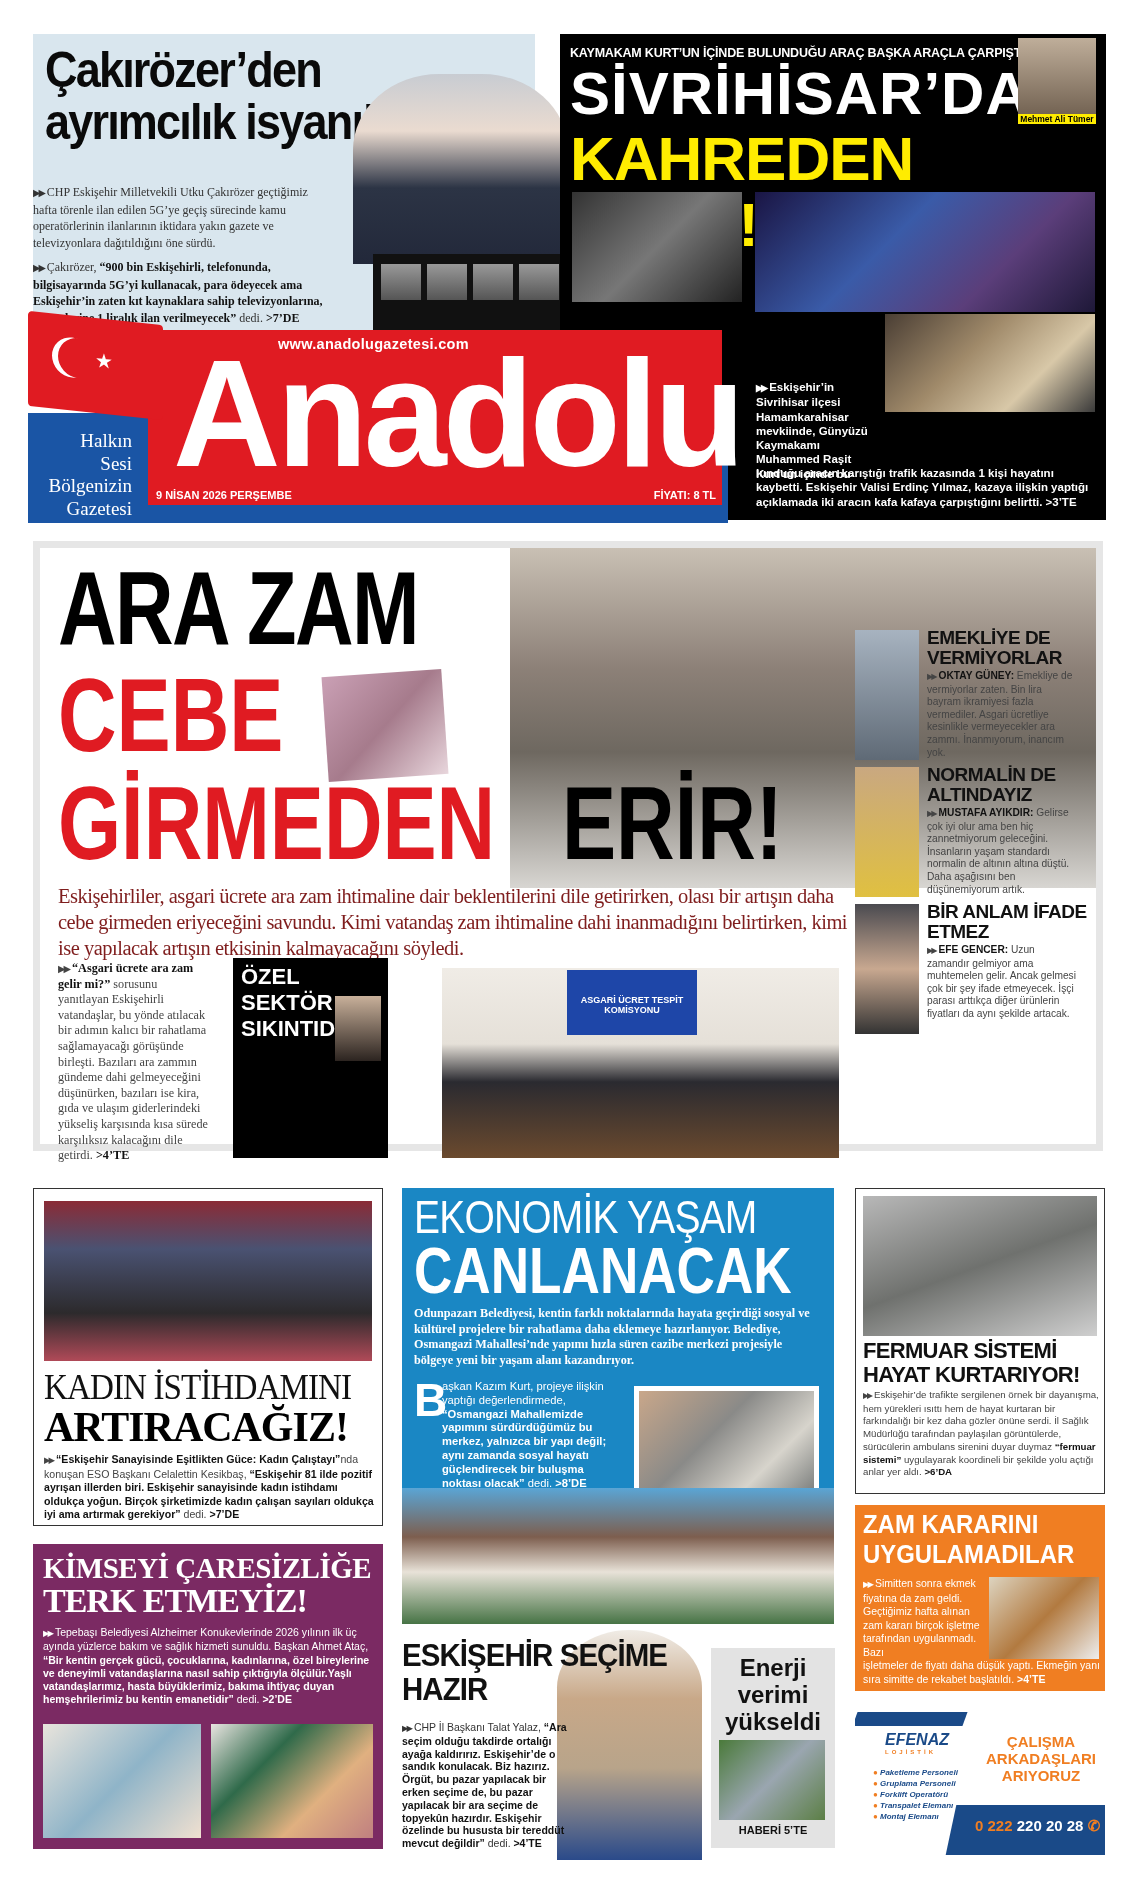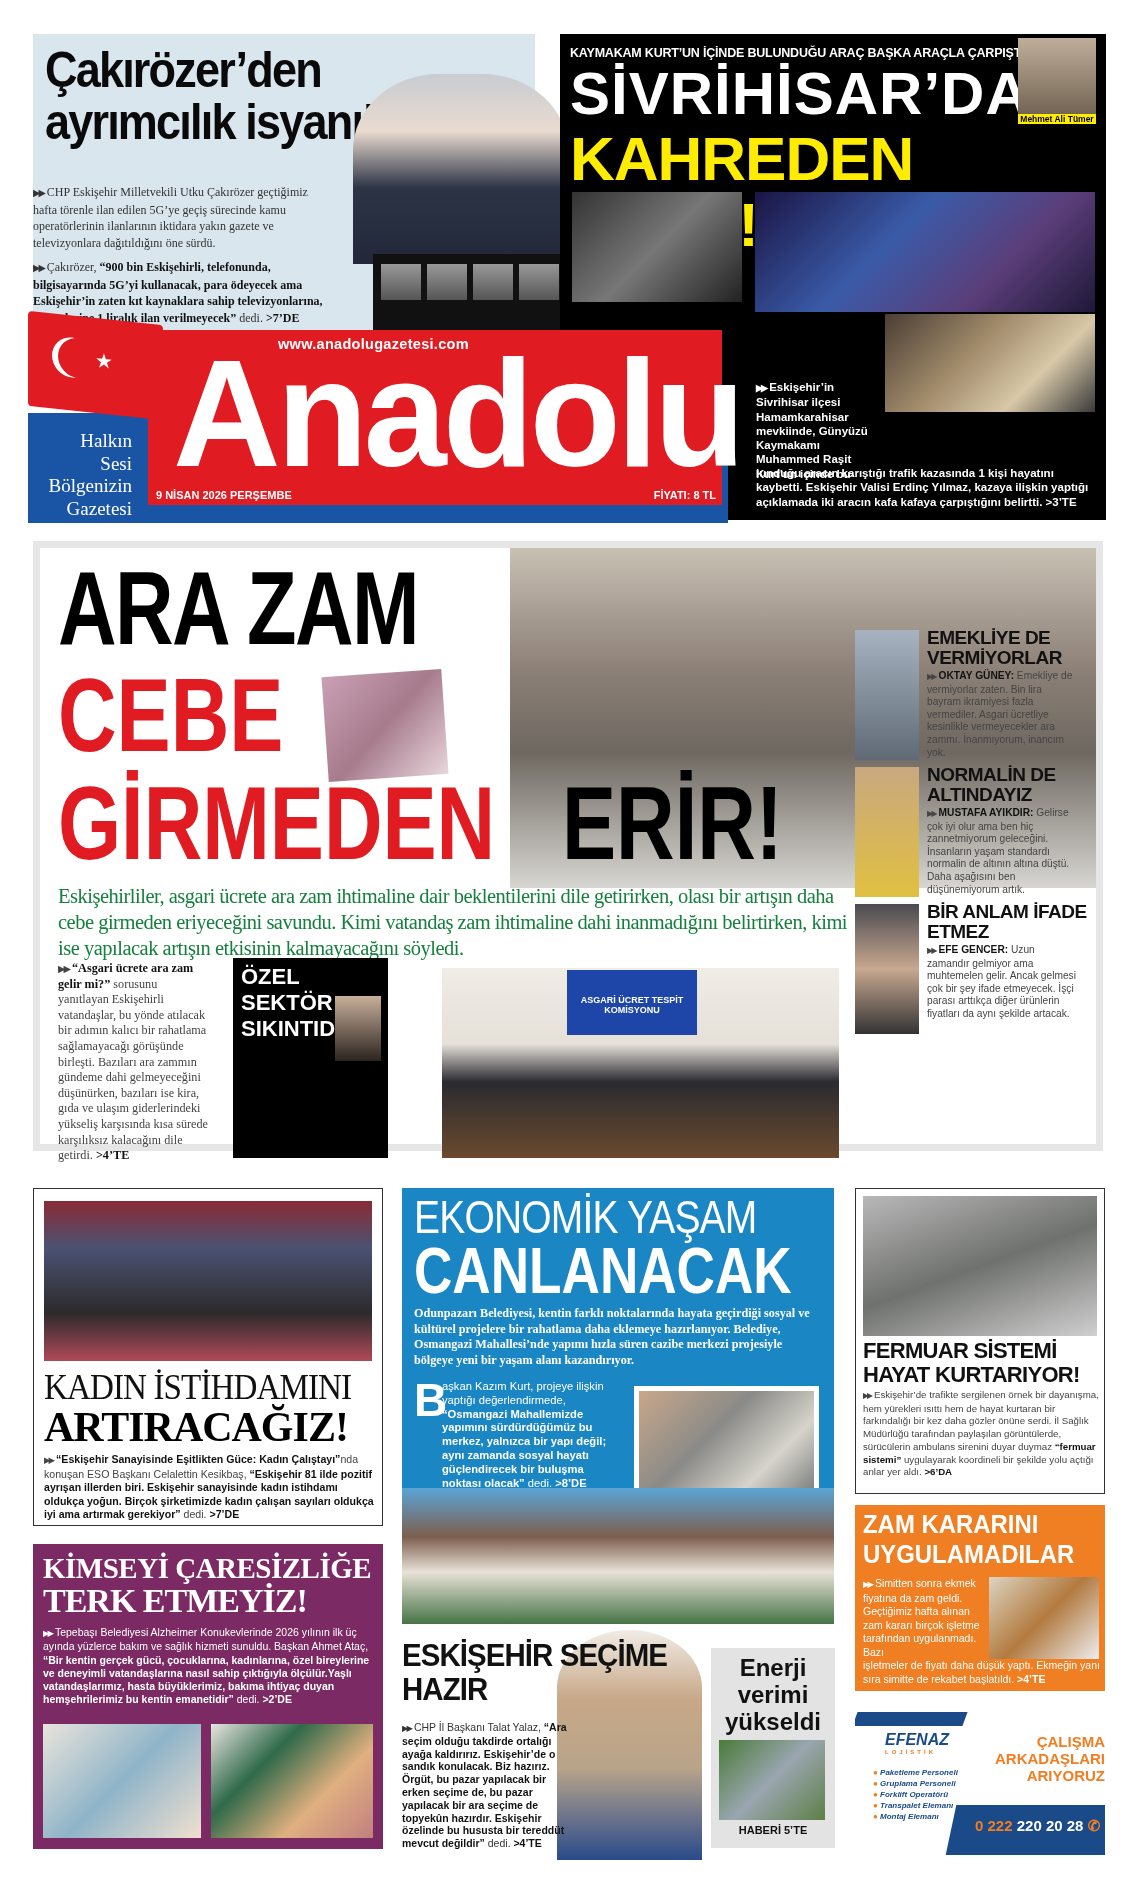--- a/index.html
+++ b/index.html
@@ -50,21 +50,21 @@
 
 
 #main{left:33px;top:541px;width:1070px;height:610px;background:#e6e6e6}
 #main .inner{position:absolute;left:7px;top:7px;width:1056px;height:596px;background:#fff}
 #main .crowd{position:absolute;left:470px;top:0;width:586px;height:340px;background:linear-gradient(180deg,#c9c0b4 0%,#8d8178 35%,#6e6860 60%,#d8d6d2 100%)}
 #main .ara{position:absolute;left:18px;top:5px;font-size:104px;font-weight:900;line-height:110px;letter-spacing:-2px;transform:scaleX(.78);transform-origin:left;color:#000}
 #main .cebe{position:absolute;left:18px;top:112px;font-size:104px;font-weight:900;line-height:110px;color:#e01b22;transform:scaleX(.78);transform-origin:left}
 #main .money{position:absolute;left:285px;top:125px;width:120px;height:105px;background:linear-gradient(135deg,#caa0b5,#a67b8c,#e8d6dc);transform:rotate(-4deg)}
 #main .girmeden{position:absolute;left:18px;top:220px;font-size:104px;font-weight:900;line-height:110px;color:#e01b22;transform:scaleX(.78);transform-origin:left}
 #main .erir{position:absolute;left:522px;top:220px;font-size:104px;font-weight:900;line-height:110px;color:#000;transform:scaleX(.78);transform-origin:left}
-#main .lead{position:absolute;left:18px;top:335px;width:790px;font-family:"Liberation Serif",serif;font-size:20.5px;line-height:26px;letter-spacing:-.5px;color:#15803d}
+#main .lead{position:absolute;left:18px;top:335px;width:790px;font-family:"Liberation Serif",serif;font-size:20.5px;line-height:26px;letter-spacing:-.5px;color:#7f1d1d}
 #main .side{position:absolute;left:18px;top:413px;width:152px;font-family:"Liberation Serif",serif;font-size:12.2px;line-height:15.6px;color:#444}
 #main .side b{color:#111}
 #main .ozel{position:absolute;left:193px;top:410px;width:155px;height:200px;background:#000;color:#fff}
 #main .ozel h3{position:absolute;left:8px;top:6px;font-size:22px;line-height:26px;font-weight:900}
 #main .ozel .ph{position:absolute;left:102px;top:38px;width:46px;height:65px;background:linear-gradient(#c8b09a,#2c2420)}
 #main .ozel .t{position:absolute;left:8px;top:60px;font-size:11px;line-height:14px;font-weight:bold;width:140px}
 #main .meeting{position:absolute;left:402px;top:420px;width:397px;height:190px;background:linear-gradient(180deg,#f0ece6 0%,#e5e0d8 40%,#2a2a30 60%,#6b4a2e 100%)}
 #main .meeting .scr{position:absolute;left:125px;top:2px;width:130px;height:65px;background:#1e46a8;color:#fff;text-align:center;font-size:9px;font-weight:bold;padding-top:25px}
 #main .quotes{position:absolute;left:815px;top:80px;width:235px}
 .q{position:relative;height:137px;margin-bottom:0}
@@ -104,21 +104,21 @@
 #zam .h{position:absolute;left:8px;top:4px;color:#fff;font-size:26px;line-height:30px;font-weight:900;transform:scaleX(.92);transform-origin:left}
 #zam .ph{position:absolute;left:134px;top:72px;width:110px;height:82px;background:linear-gradient(135deg,#ddd4c0,#b27a40,#eee)}
 #zam .t{position:absolute;left:8px;top:72px;width:120px;color:#fff;font-size:10.5px;line-height:13.6px}
 #zam .t2{position:absolute;left:8px;top:154px;width:240px;color:#fff;font-size:10.5px;line-height:13.6px}
 
 
 #ad{left:855px;top:1707px;width:250px;height:150px;background:#fff;overflow:hidden}
 #ad .band{position:absolute;left:0;top:5px;width:110px;height:14px;background:#1a4a88;transform:skewX(-20deg)}
 #ad .logo{position:absolute;left:30px;top:24px;color:#1a4a88;font-weight:900;font-size:16px;font-style:italic}
 #ad .logo small{display:block;font-size:6px;letter-spacing:3px;color:#f07e22;font-style:normal}
-#ad .hd{position:absolute;left:122px;top:26px;color:#f07e22;font-weight:900;font-size:15px;line-height:17px;text-align:right;width:128px}
+#ad .hd{position:absolute;left:122px;top:26px;color:#f07e22;font-weight:900;font-size:15px;line-height:17px;text-align:center;width:128px}
 #ad ul{position:absolute;left:18px;top:60px;list-style:none;font-size:8px;line-height:11px;font-weight:bold;font-style:italic;color:#1a4a88}
 #ad ul li:before{content:"● ";color:#f07e22}
 #ad .bottom{position:absolute;left:96px;top:98px;width:160px;height:50px;background:#1a4a88;transform:skewX(-12deg)}
 #ad .phone{position:absolute;left:120px;top:110px;color:#fff;font-weight:900;font-size:15px}
 #ad .phone span{color:#f07e22}
 
 
 #kim{left:33px;top:1544px;width:350px;height:305px;background:#7b2a63}
 #kim .h1{position:absolute;left:10px;top:8px;color:#fff;font-family:"Liberation Serif",serif;font-size:29px;line-height:32px;font-weight:bold;letter-spacing:-.5px}
 #kim .h2{position:absolute;left:10px;top:38px;color:#fff;font-family:"Liberation Serif",serif;font-size:34px;line-height:38px;font-weight:900;letter-spacing:-1px}

